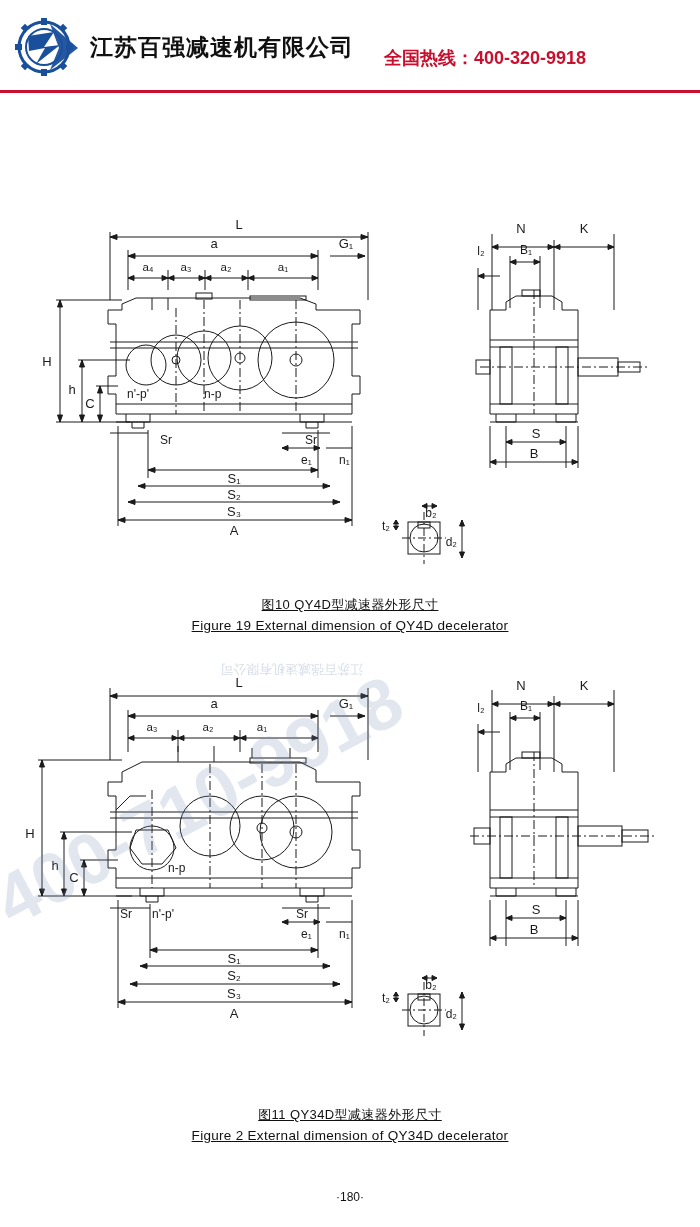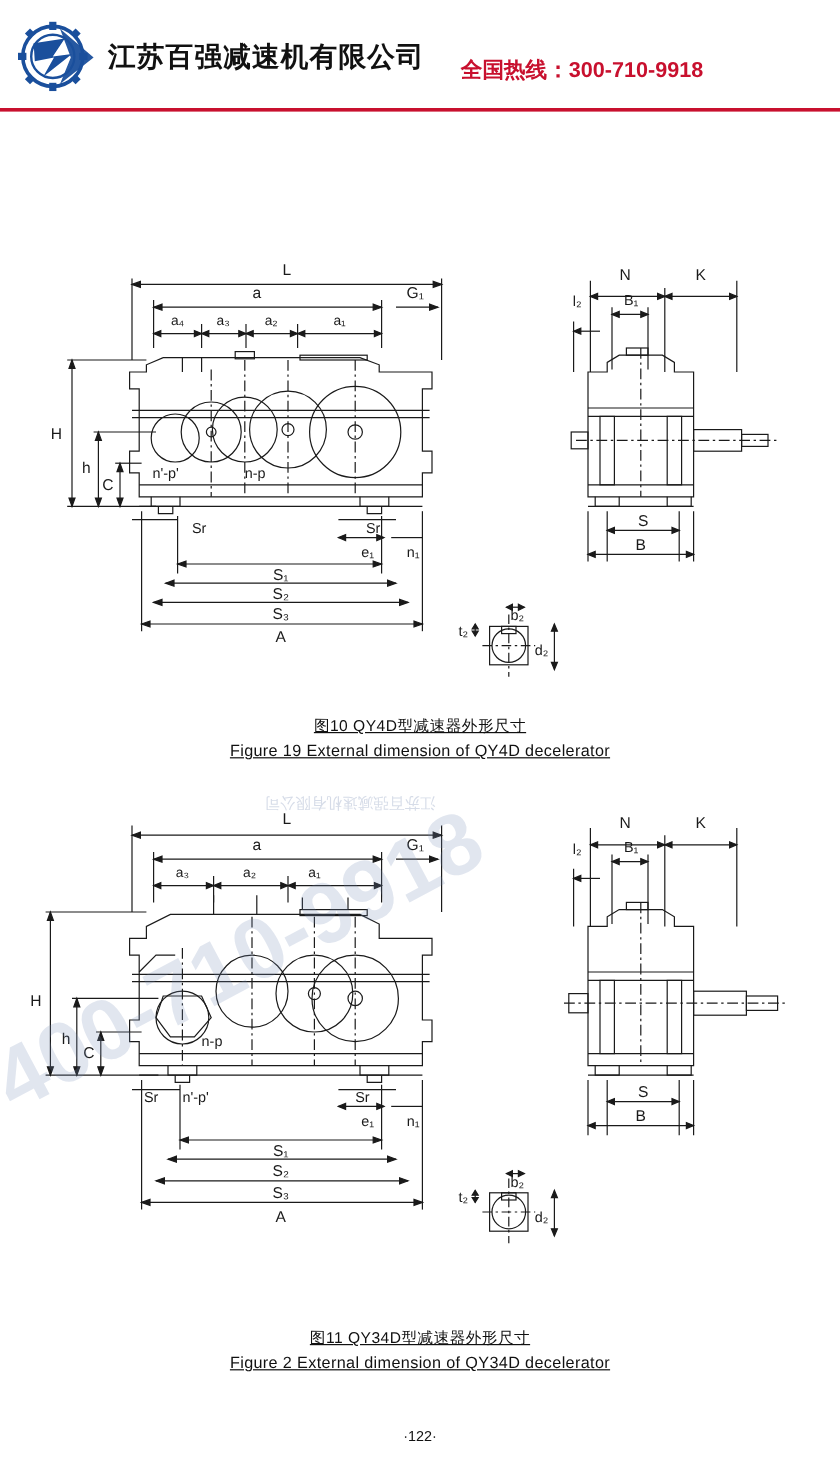--- a/index.html
+++ b/index.html
@@ -164,21 +164,21 @@
             <rect x="8" y="45" width="6" height="6" transform="rotate(45 11 48)"></rect>
             <rect x="46" y="45" width="6" height="6" transform="rotate(-45 49 48)"></rect>
           </g>
           <circle cx="30" cy="29" r="18" fill="none" stroke="#1a4f9c" stroke-width="2"></circle>
           <path d="M14 18 L40 14 L30 29 L46 27 L22 46 L31 30 L15 33 Z" fill="#1a4f9c"></path>
           <path d="M36 6 L64 30 L36 52 L45 30 Z" fill="#1a4f9c" opacity="0.95"></path>
         </g>
       </svg>
     </div>
     <div class="company-name">江苏百强减速机有限公司</div>
-    <div class="hotline">全国热线：300-710-9918</div>
+    <div class="hotline">全国热线：400-320-9918</div>
     <div class="header-rule"></div>
   </div>
 
   <div class="watermark">
     <div class="wm-text wm-1">400-710-9918</div>
     <div class="wm-sub">江苏百强减速机有限公司</div>
   </div>
 
   <div class="figure-block" id="figure-1">
     <div class="drawing">
@@ -600,15 +600,15 @@
           <text x="534" y="274" text-anchor="middle">B</text>
         </g>
       </svg>
     </div>
     <div class="caption" id="caption-2">
       <div class="cn">图11 QY34D型减速器外形尺寸</div>
       <div class="en">Figure 2 External dimension of QY34D decelerator</div>
     </div>
   </div>
 
-  <div class="page-number">·122·</div>
+  <div class="page-number">·180·</div>
 
 </div>
 
 </body></html>

